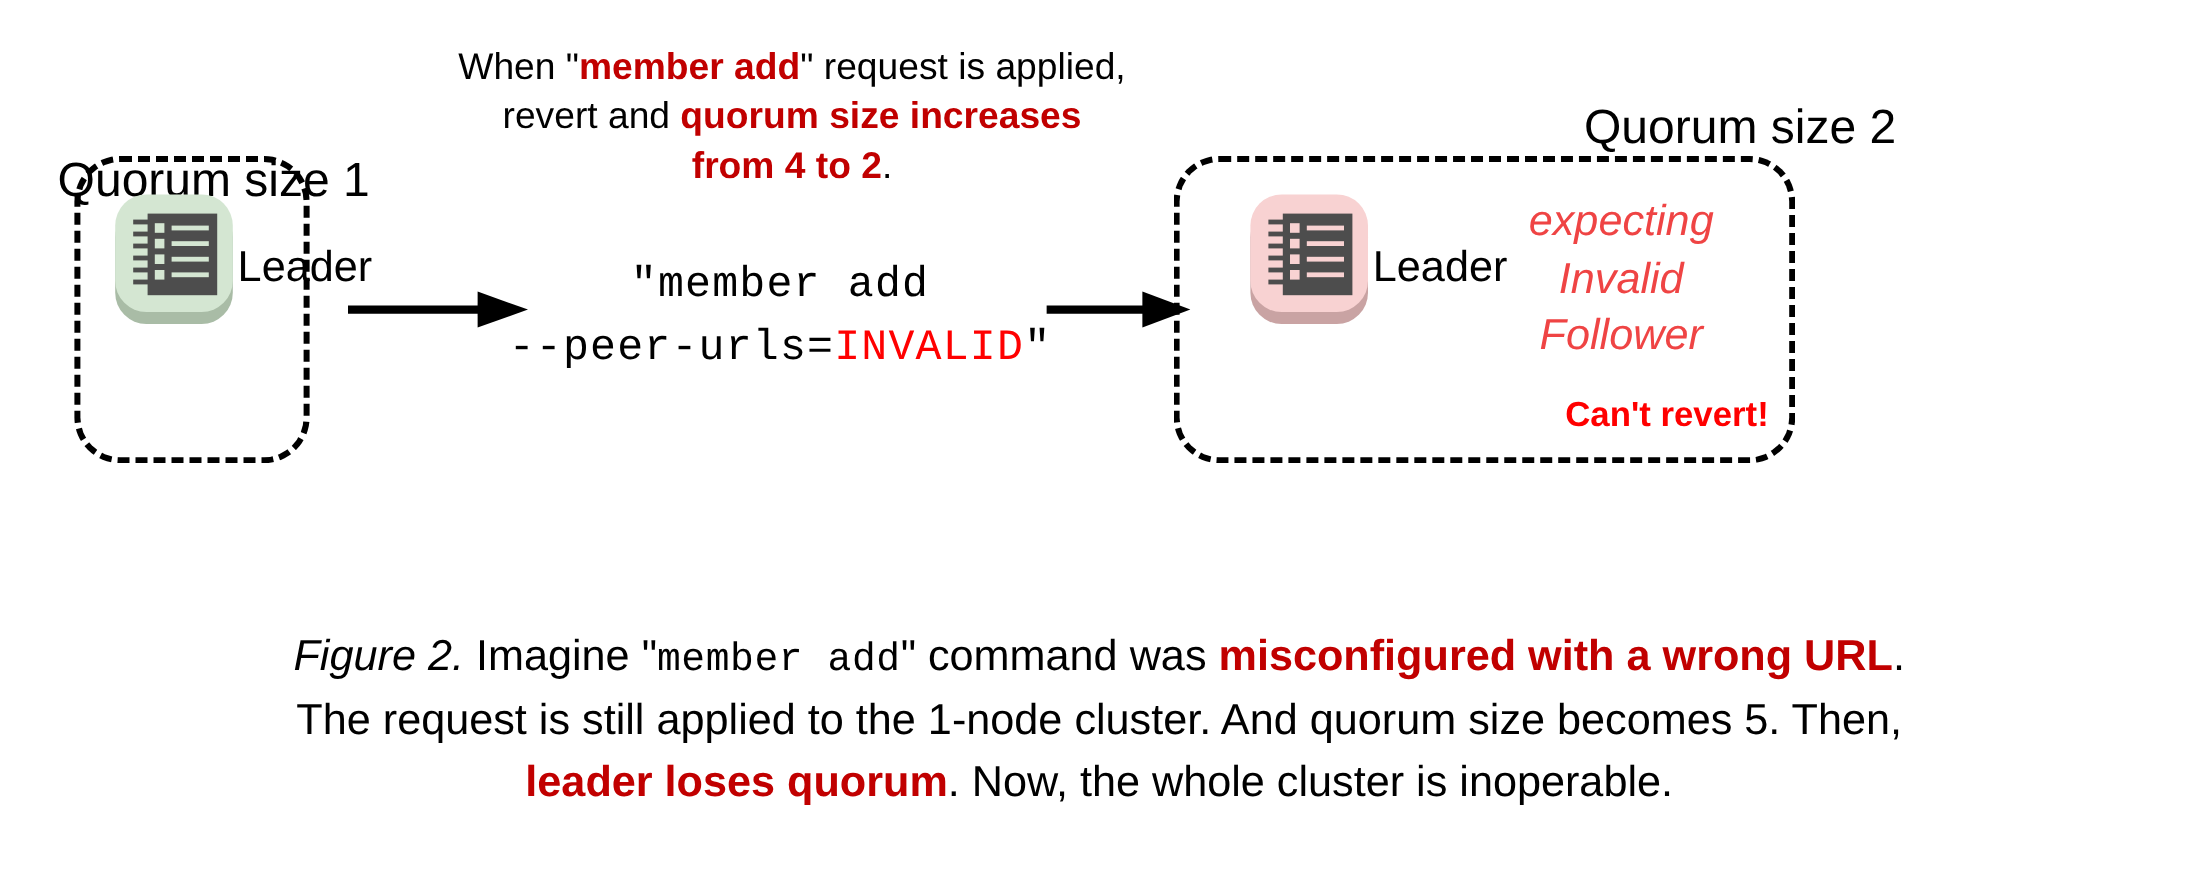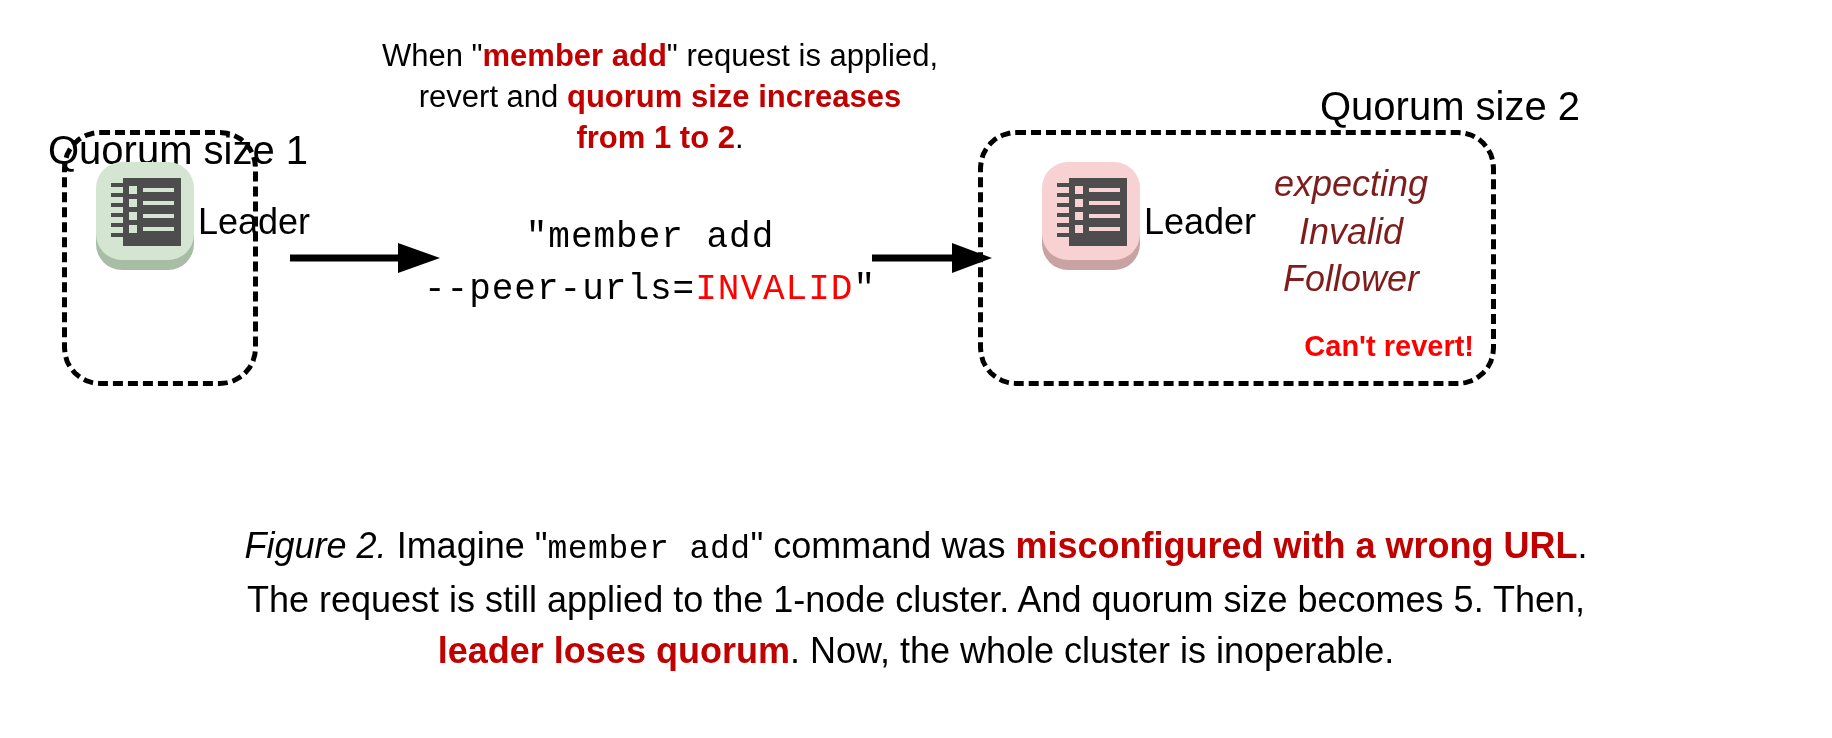--- a/index.html
+++ b/index.html
@@ -142,21 +142,21 @@
     position: absolute;
     left: 1228px;
     top: 160px;
     width: 246px;
     text-align: center;
   }
   #expect-block .expect-line {
     font-size: 36px;
     line-height: 1.32;
     font-style: italic;
-    color: #7f1d1d;
+    color: #ef4444;
     white-space: nowrap;
     text-align: center;
   }
   #revert-note {
     position: absolute;
     left: 1228px;
     top: 330px;
     width: 246px;
     text-align: right;
     font-size: 29px;
@@ -213,21 +213,21 @@
         <rect x="38" y="38" width="31" height="4" fill="#d4e6d2"></rect>
         <rect x="38" y="51" width="31" height="4" fill="#d4e6d2"></rect>
       </svg>
     </div>
     <div class="node-label">Leader</div>
   </div>
 
   <div id="top-note">
     <span>When "</span><span class="hl-dark-red">member add</span><span>" request is applied,</span><br>
     <span>revert and </span><span class="hl-dark-red">quorum size increases</span><br>
-    <span class="hl-dark-red">from 1 to 2</span><span>.</span>
+    <span class="hl-dark-red">from 4 to 2</span><span>.</span>
   </div>
 
   <svg class="arrow" id="arrow-1" viewBox="0 0 150 40">
     <line x1="0" y1="20" x2="112" y2="20" stroke="#000" stroke-width="7"></line>
     <polygon points="108,5 150,20 108,35" fill="#000"></polygon>
   </svg>
 
   <div id="command">
     <div class="cmd-line">"member add</div>
     <div class="cmd-line"><span>--peer-urls=</span><span class="invalid-red">INVALID</span><span>"</span></div>

